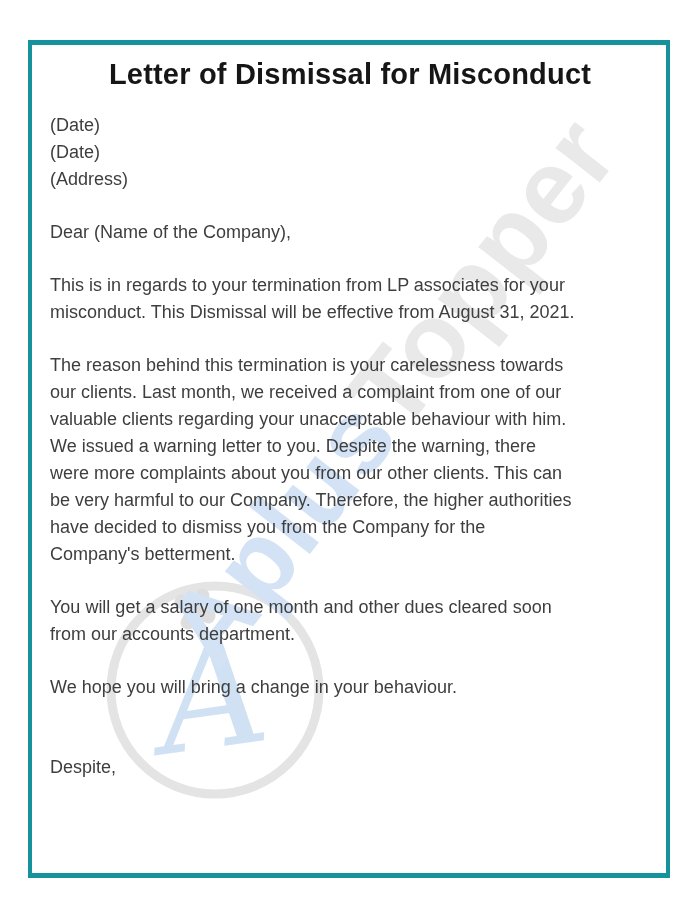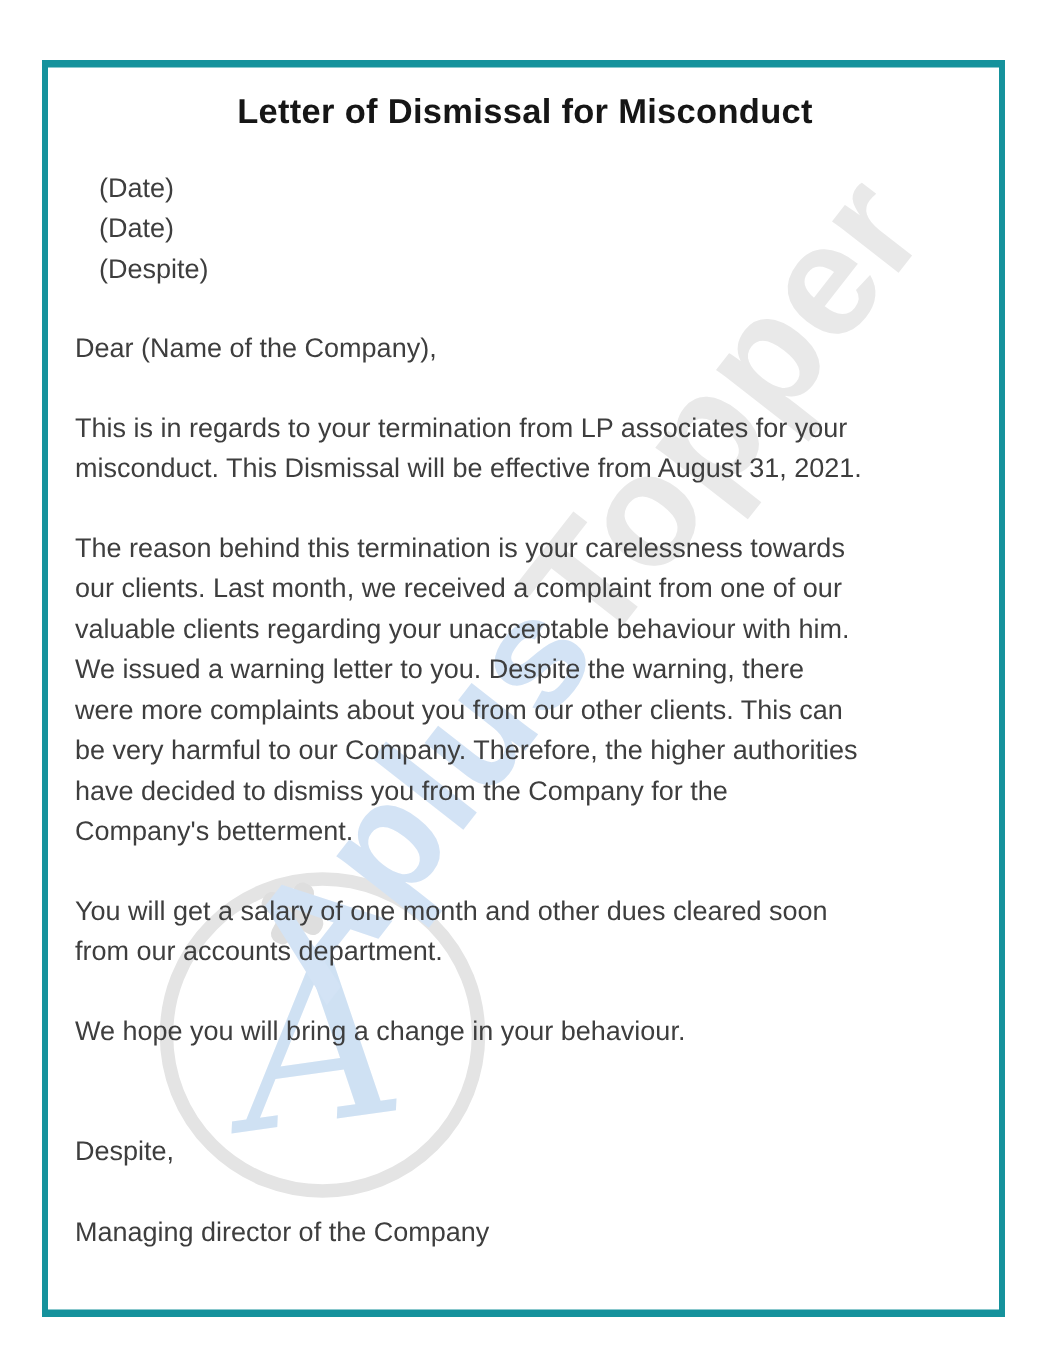--- a/index.html
+++ b/index.html
@@ -48,37 +48,37 @@
     height: 230px;
   }
   
   .content {
     position: relative;
     z-index: 1;
     padding: 13px 16px 0 18px;
   }
   .doc-title {
     margin: 0;
-    font-size: 23px;
+    font-size: 29px;
     line-height: 32px;
     font-weight: bold;
     text-align: center;
     color: #161616;
     letter-spacing: 0.2px;
   }
   .body-text {
     color: #3e3e3e;
     font-size: 18px;
     line-height: 27px;
   }
   .para {
     margin: 26px 0 0 0;
     white-space: pre-line;
   }
-  .header-block { margin-top: 22px; margin-left: 16px; }
+  .header-block { margin-top: 22px; }
   .header-line, .closing-line { line-height: 27px; }
 </style>
 </head>
 <body>
 
 <div class="stage">
   <div class="sheet" style="border-color:#15929c;">
 
     <div class="wm-layer">
       <svg class="wm-logo" viewBox="0 0 230 230" xmlns="http://www.w3.org/2000/svg">
@@ -93,21 +93,21 @@
         <span style="color:#d3e3f5;">Aplus</span><span style="color:#e9e9e9;">Topper</span>
       </div>
     </div>
 
     <div class="content body-text">
       <h1 class="doc-title">Letter of Dismissal for Misconduct</h1>
 
       <div class="header-block">
         <div class="header-line">(Date)</div>
         <div class="header-line">(Date)</div>
-        <div class="header-line">(Despite)</div>
+        <div class="header-line">(Address)</div>
       </div>
 
       <p class="para">Dear (Name of the Company),</p>
 
       <p class="para">This is in regards to your termination from LP associates for your
 misconduct. This Dismissal will be effective from August 31, 2021.</p>
 
       <p class="para">The reason behind this termination is your carelessness towards
 our clients. Last month, we received a complaint from one of our
 valuable clients regarding your unacceptable behaviour with him.
@@ -117,19 +117,18 @@
 have decided to dismiss you from the Company for the
 Company's betterment.</p>
 
       <p class="para">You will get a salary of one month and other dues cleared soon
 from our accounts department.</p>
 
       <p class="para">We hope you will bring a change in your behaviour.</p>
 
       <div class="para">
         <div class="closing-line">Despite,</div>
-        <div class="closing-line">Managing director of the Company</div>
       </div>
 
     </div>
 
   </div>
 </div>
 
 </body></html>

